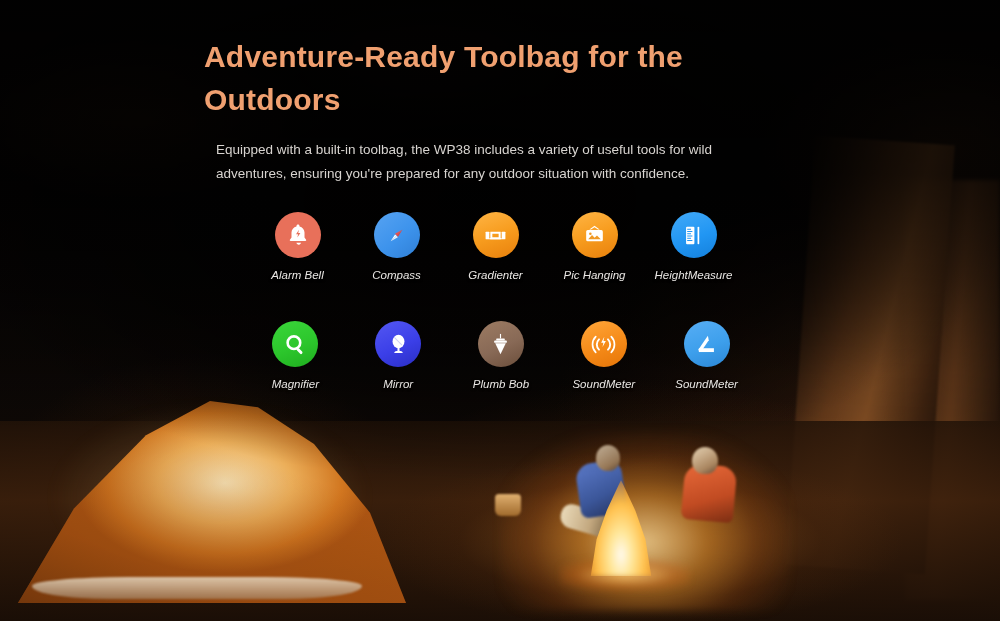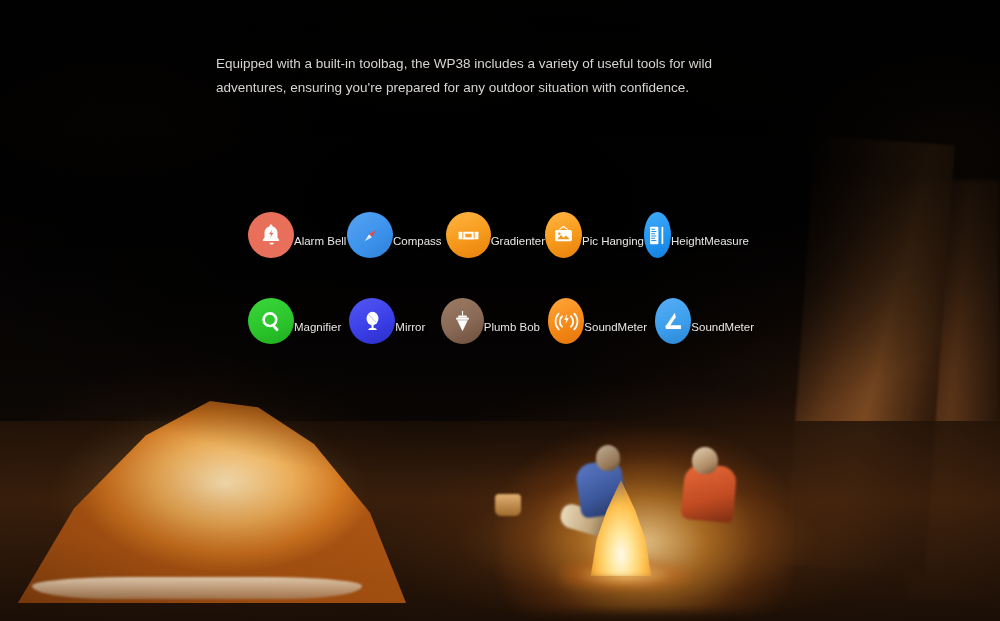--- a/index.html
+++ b/index.html
@@ -193,23 +193,24 @@
   }
   .tool-row {
     display: flex;
     justify-content: flex-start;
     gap: 0;
   }
   .tool-row + .tool-row { margin-top: 40px; gap: 8px; }
   .tool {
     width: 99px;
     display: flex;
-    flex-direction: row;
+    flex-direction: column;
     align-items: center;
     cursor: pointer;
+    font-style: italic;
   }
   .tool-icon {
     width: 46px;
     height: 46px;
     border-radius: 50%;
     display: flex;
     align-items: center;
     justify-content: center;
   }
   .tool-label {
@@ -248,20 +249,21 @@
     <div class="person p2-leg"></div>
     <div class="person p2-torso"></div>
     <div class="person p2-head"></div>
     <div class="ember"></div>
     <div class="flame"></div>
 
     <div class="vignette"></div>
   </div>
 
   <div class="content">
+    <h1 class="headline">Adventure-Ready Toolbag for the Outdoors</h1>
     <p class="subcopy">Equipped with a built-in toolbag, the WP38 includes a variety of useful tools for wild adventures, ensuring you're prepared for any outdoor situation with confidence.</p>
   </div>
 
   <div class="tool-grid">
 
     <div class="tool-row">
 
       <div class="tool">
         <div class="tool-icon" style="background:#e8705a;">
           <svg width="26" height="26" viewBox="0 0 24 24" aria-hidden="true">

